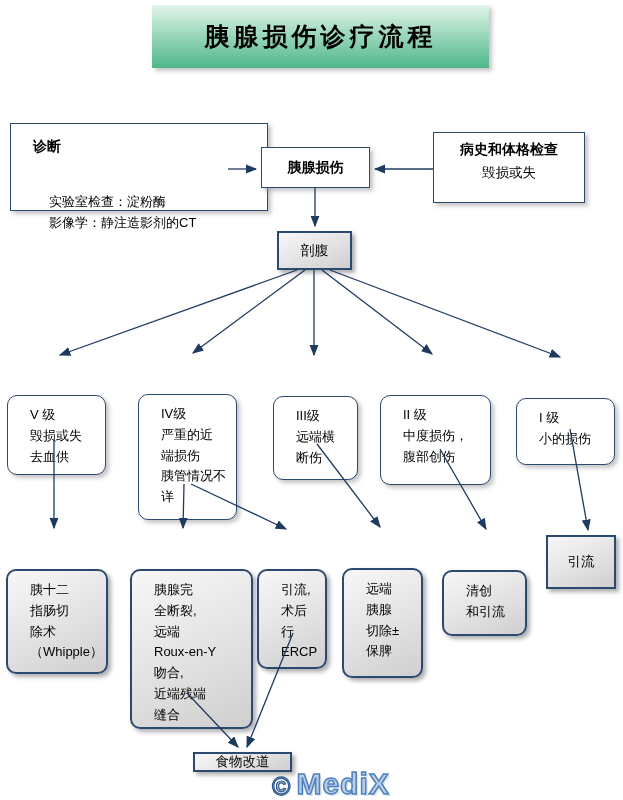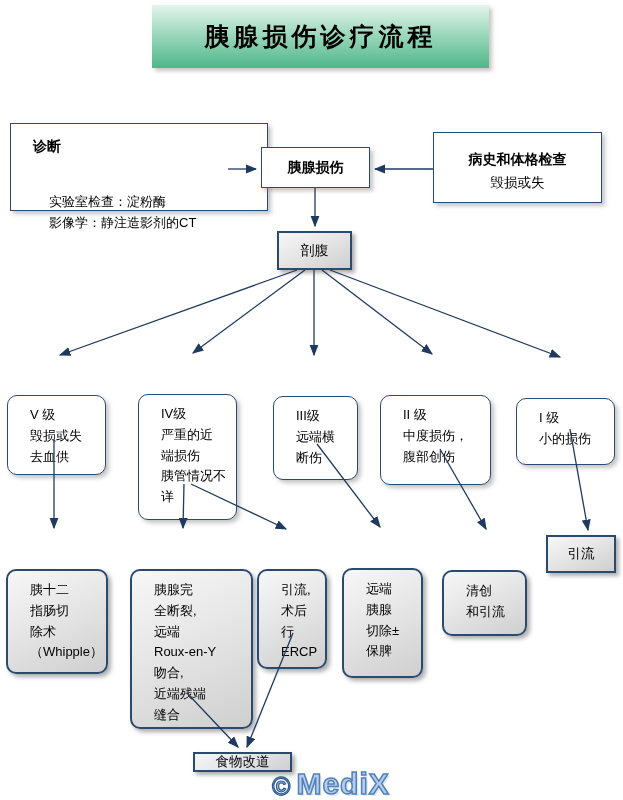--- a/index.html
+++ b/index.html
@@ -28,38 +28,38 @@
   .center { display:flex; align-items:center; justify-content:center; }
 
   .lines { white-space:pre-line; font-size:13px; line-height:1.6;margin-top:36px; }
   .pad { padding:9px 6px 6px 22px;border-radius:10px; }
 
   .diagnosis-box { left:10px; top:123px; width:258px; height:88px; padding:14px 6px 6px 0; }
   .diagnosis-heading { display:block; font-weight:bold; font-size:14px; margin-left:22px; margin-bottom:3px; }
   .diagnosis-lines { margin-left:38px; font-size:13px; }
 
   .injury-box { left:261px; top:147px; width:109px; height:41px; font-size:14px; font-weight:bold; }
-  .history-box { left:433px; top:132px; width:169px; height:71px; text-align:center; padding-top:18px; }
+  .history-box { left:433px; top:132px; width:152px; height:71px; text-align:center; padding-top:8px; }
   .history-heading { display:block; font-weight:bold; font-size:14px; margin-bottom:4px; }
   .history-sub { font-size:13.5px; }
 
   .laparotomy-box { left:277px; top:231px; width:75px; height:39px; font-size:14px; }
 
   .g5 { left:7px;   top:359px; width:99px;  height:80px; }
   .g4 { left:138px; top:358px; width:99px;  height:126px; }
   .g3 { left:273px; top:360px; width:85px;  height:84px; }
   .g2 { left:380px; top:359px; width:111px; height:90px; }
   .g1 { left:516px; top:362px; width:99px;  height:67px; }
 
   .whipple-box     { left:6px;   top:533px; width:102px; height:105px; }
   .transection-box { left:130px; top:533px; width:123px; height:160px; }
   .ercp-box        { left:257px; top:533px; width:70px;  height:100px; }
   .distal-box      { left:342px; top:532px; width:81px;  height:110px; }
   .debride-box     { left:442px; top:534px; width:85px;  height:66px; }
-  .drain-box       { left:546px; top:535px; width:70px;  height:38px; font-size:13.5px;justify-content:center; }
+  .drain-box       { left:546px; top:535px; width:70px;  height:54px; font-size:13.5px;justify-content:center; }
   .diversion-box   { left:193px; top:752px; width:99px;  height:20px; font-size:13.5px; }
 
   svg.arrows { position:absolute; left:0; top:0; pointer-events:none; }
   svg.arrows line { stroke:#1f3a5f; stroke-width:1.3; }
 
   .logo { position:absolute; left:272px; top:769px; display:flex; align-items:flex-end; }
   .logo-copy {
     font-size:25px; font-weight:bold; color:#b9cde8;
     -webkit-text-stroke:1.2px #2e5a8f; line-height:1; margin-right:6px;
   }

